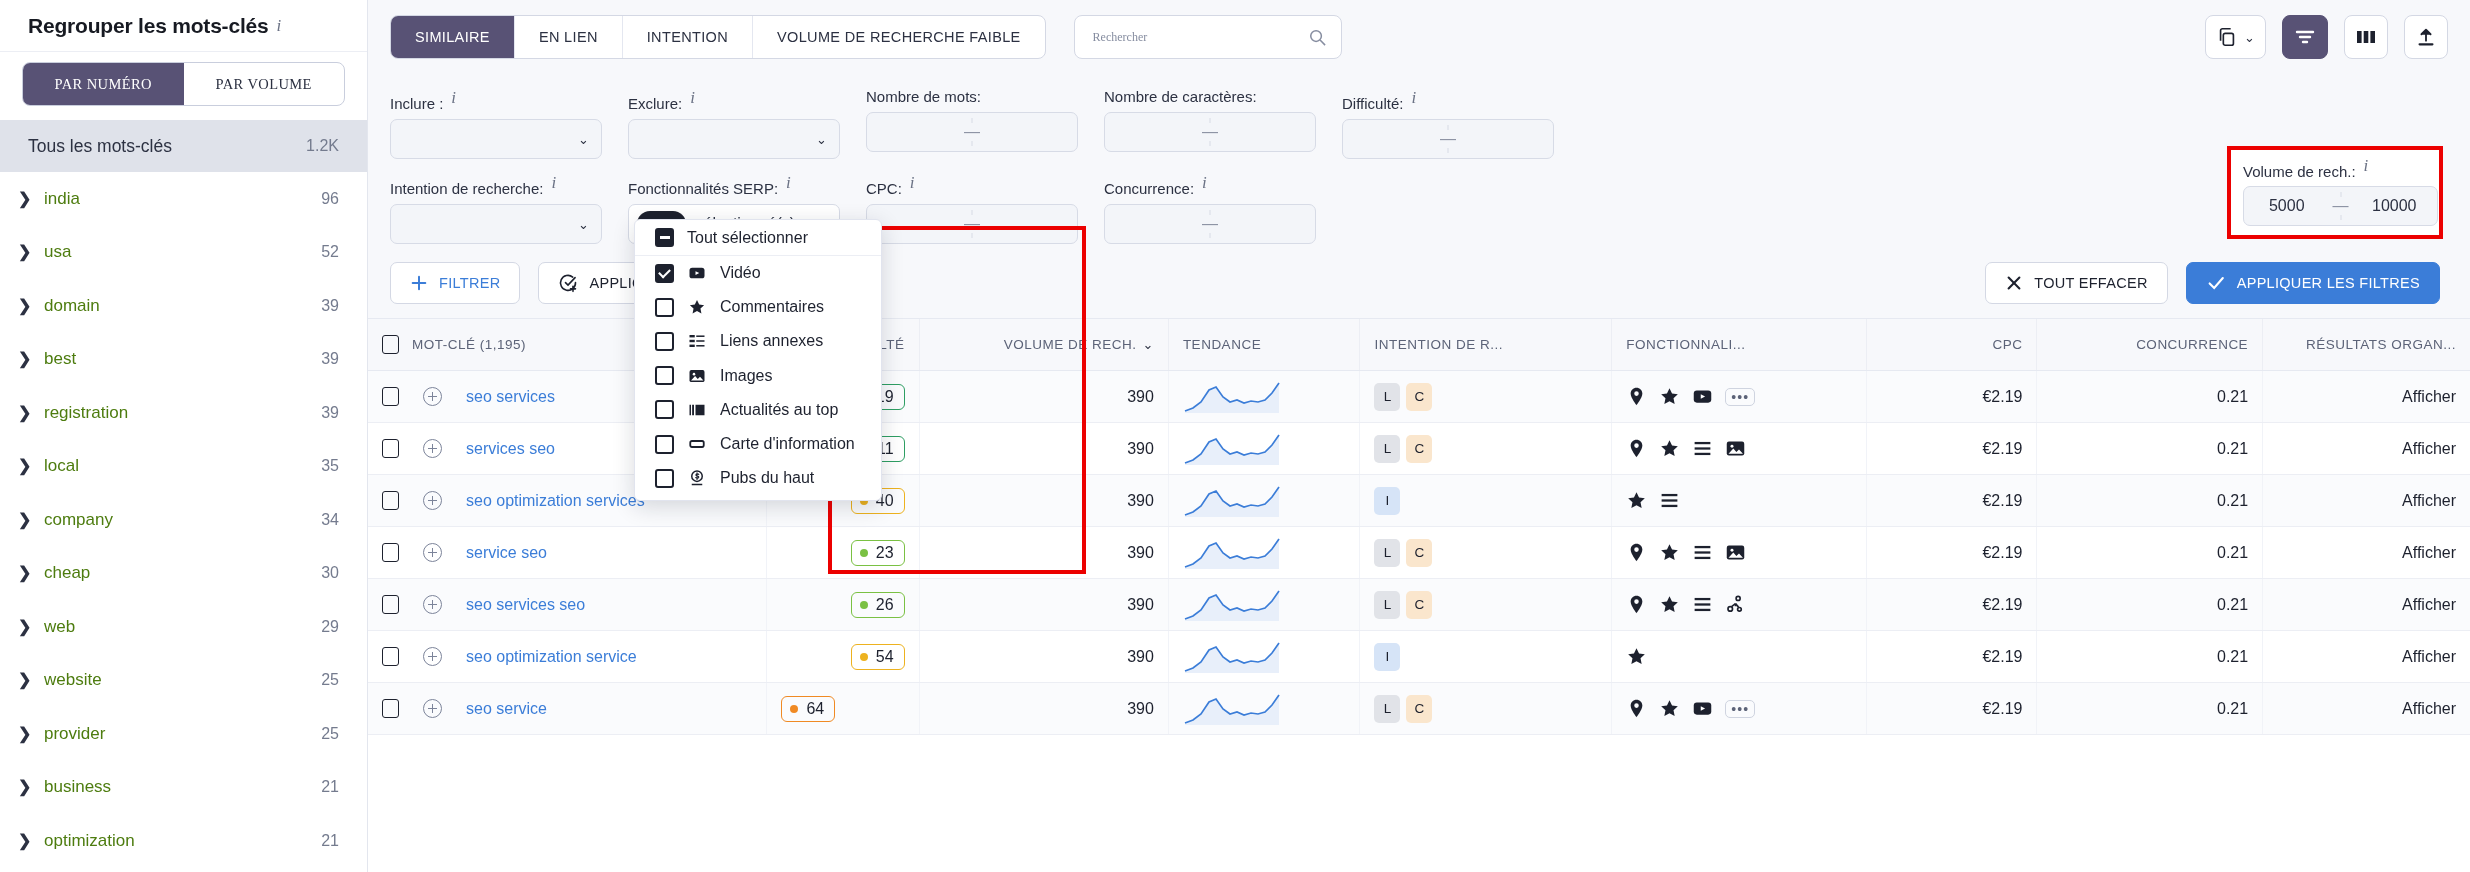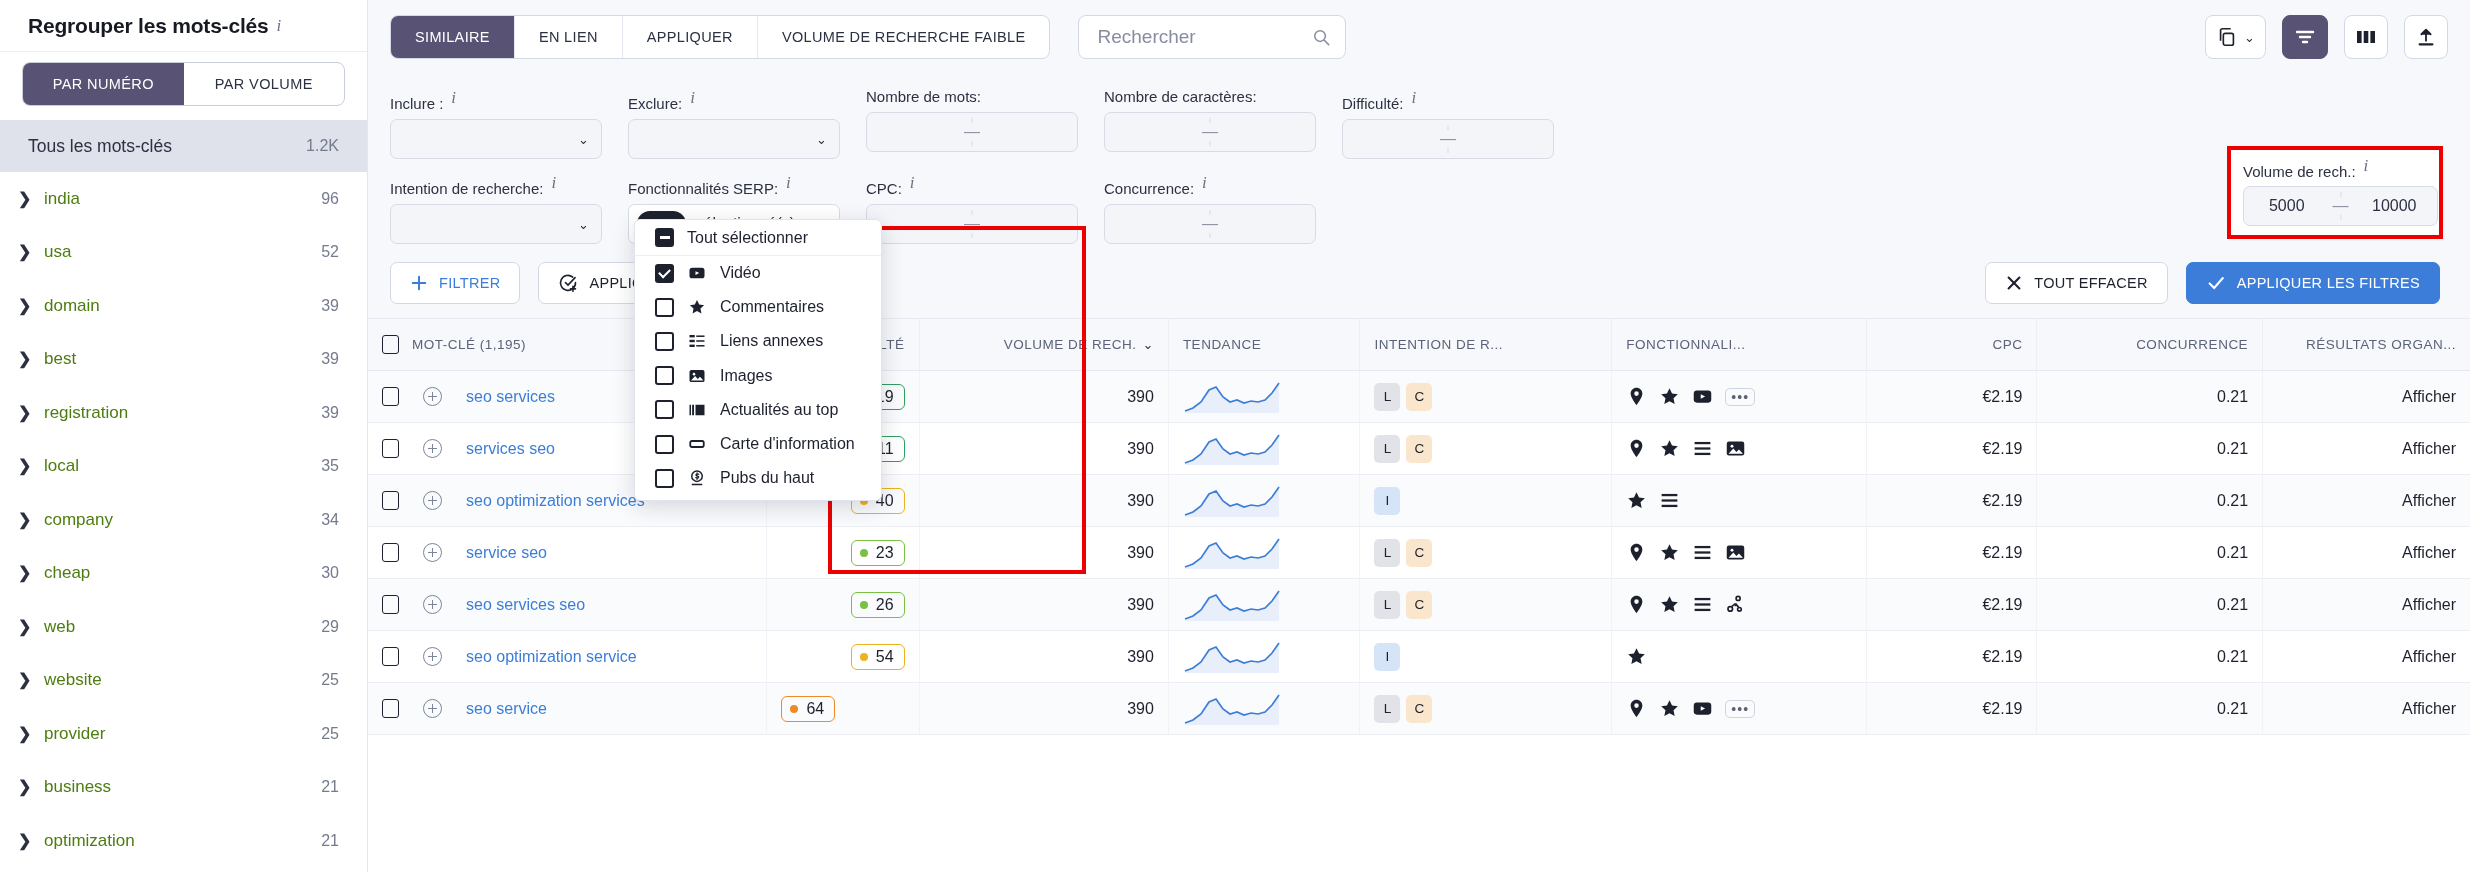--- a/index.html
+++ b/index.html
@@ -26,21 +26,21 @@
     font-style: italic; font-family: "Liberation Serif", serif;
     font-size: 17px; color: #6b7285; margin-left: 8px; vertical-align: super;
   }
   .sb-toggle-wrap { padding: 10px 22px 14px 22px; }
   .sb-toggle {
     display: flex; border: 1px solid #c9cedd; border-radius: 8px;
     overflow: hidden; height: 44px; background: #fff;
   }
   .sb-toggle div {
     flex: 1; display: flex; align-items: center; justify-content: center;
-    font-size: 14.5px; letter-spacing: .4px; color: #2c3142; cursor: pointer;
+    font-size: 14.5px; letter-spacing: .4px; color: #2c3142; cursor: pointer; font-family: Liberation Serif, serif;
   }
   .sb-toggle div.active { background: #585275; color: #fff; }
   .sb-all {
     background: #dfe2ea; height: 52px; display: flex; align-items: center;
     padding: 0 28px; justify-content: space-between;
   }
   .sb-all .lbl { font-size: 17.5px; color: #2c3142; }
   .sb-all .cnt { font-size: 16px; color: #747b8e; }
   .sb-list { flex: 1; overflow: hidden; }
   .sb-item {
@@ -73,22 +73,22 @@
   }
   .tab:first-child { border-left: none; }
   .tab.active { background: #585275; color: #fff; border-left-color: #585275; }
 
   .searchbox {
     width: 268px; height: 44px; border: 1px solid #d4d8e4; border-radius: 8px;
     background: #fff; display: flex; align-items: center;
     padding: 0 14px 0 18px; justify-content: space-between;
   }
   .searchbox input {
-    border: none; outline: none; font-size: 19px; color: #2c3142;
-    background: transparent; width: 190px; font-family: Liberation Sans, sans-serif;
+    border: none; outline: none; font-size: 12px; color: #2c3142;
+    background: transparent; width: 190px; font-family: Liberation Serif, serif;
   }
   .searchbox input::placeholder { color: #868da0; }
 
   .topbar-spacer { flex: 1; }
   .ticons { display: flex; gap: 16px; align-items: center; }
   .tbtn {
     height: 44px; min-width: 44px; border: 1px solid #d4d8e4; border-radius: 8px;
     background: #fff; display: flex; align-items: center; justify-content: center;
     cursor: pointer; gap: 6px; padding: 0 10px;
   }
@@ -337,21 +337,21 @@
         </div>
       </div>
   </div>
 
   <div class="main">
 
     <div class="topbar">
       <div class="tabs" id="tabs">
           <div class="tab active">SIMILAIRE</div>
           <div class="tab">EN LIEN</div>
-          <div class="tab">APPLIQUER</div>
+          <div class="tab">INTENTION</div>
           <div class="tab">VOLUME DE RECHERCHE FAIBLE</div>
         </div>
 
       <div class="searchbox">
         <input placeholder="Rechercher" style="">
         <span>
           <svg width="19" height="19" viewBox="0 0 20 20" fill="none" stroke="#868da0" stroke-width="1.6">
             <circle cx="8.5" cy="8.5" r="5.6"></circle>
               <line x1="12.7" y1="12.7" x2="18" y2="18"></line>
           </svg>

